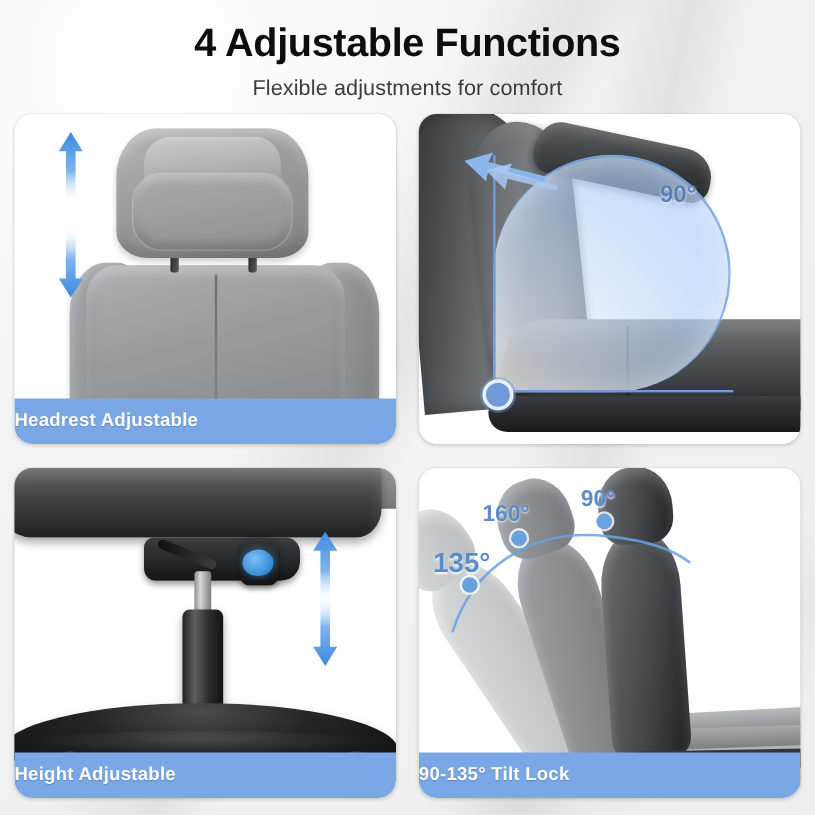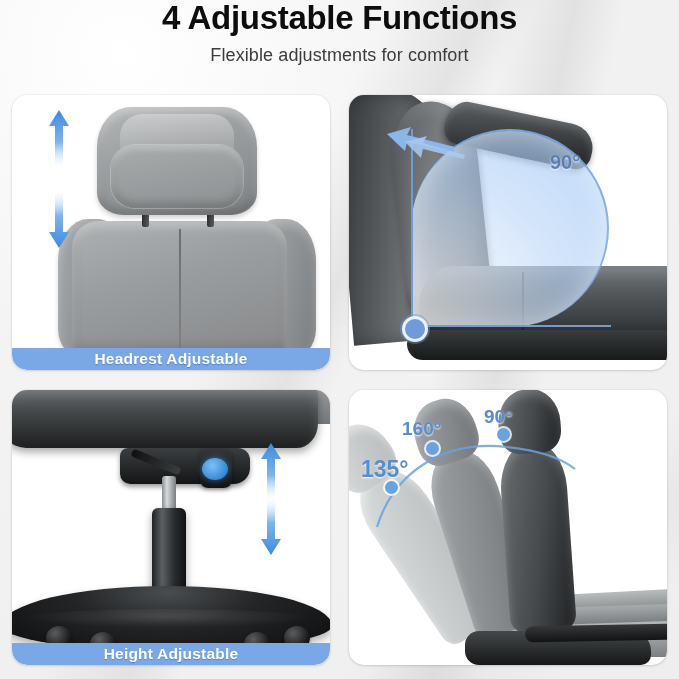--- a/index.html
+++ b/index.html
@@ -29,20 +29,21 @@
       linear-gradient(118deg, rgba(255,255,255,0) 38%, rgba(215,215,215,.55) 47%, rgba(255,255,255,0) 52%),
       linear-gradient(102deg, rgba(255,255,255,0) 62%, rgba(206,206,206,.45) 70%, rgba(255,255,255,0) 76%),
       linear-gradient(142deg, rgba(255,255,255,0) 78%, rgba(220,220,220,.4) 85%, rgba(255,255,255,0) 92%);
     pointer-events: none;
   }
 
   .header {
     position: absolute;
     top: 0; left: 0; right: 0;
     text-align: center;
+    padding-top: 18px;
   }
   .title {
     font-size: 33px;
     font-weight: bold;
     color: #0d0d0d;
     letter-spacing: -0.3px;
     line-height: 1.1;
     margin: 0;
   }
   .subtitle {
@@ -73,26 +74,26 @@
     box-shadow: 0 1px 3px rgba(0,0,0,.13), 0 0 0 1px rgba(0,0,0,.03);
   }
   .panel-art {
     position: absolute;
     inset: 0;
     overflow: hidden;
   }
   .panel-label {
     position: absolute;
     left: 0; right: 0; bottom: 0;
-    height: 22px;
+    height: 38px;
     background: #7aa8e6;
     border-radius: 0 0 15px 15px;
     display: flex;
     align-items: center;
-    justify-content: center;
+    justify-content: flex-start;
     color: #ffffff;
     font-size: 15.5px;
     font-weight: bold;
     letter-spacing: 0.2px;
     text-shadow: 0 1px 1px rgba(40,70,120,.35);
     z-index: 6;
   }
 
   
   .arrow-up, .arrow-down {
@@ -600,16 +601,19 @@
 
           <div class="arc-dot dot-135"></div>
           <div class="arc-dot dot-120"></div>
           <div class="arc-dot dot-90"></div>
 
           <div class="p4-angle ang-135">135°</div>
           <div class="p4-angle ang-120">160°</div>
           <div class="p4-angle ang-90">90°</div>
         </div>
       </div>
+      <div class="panel-label">
+        <span>90-135° Tilt Lock</span>
+      </div>
     </div>
 
   </div>
 </div>
 
 </body></html>

